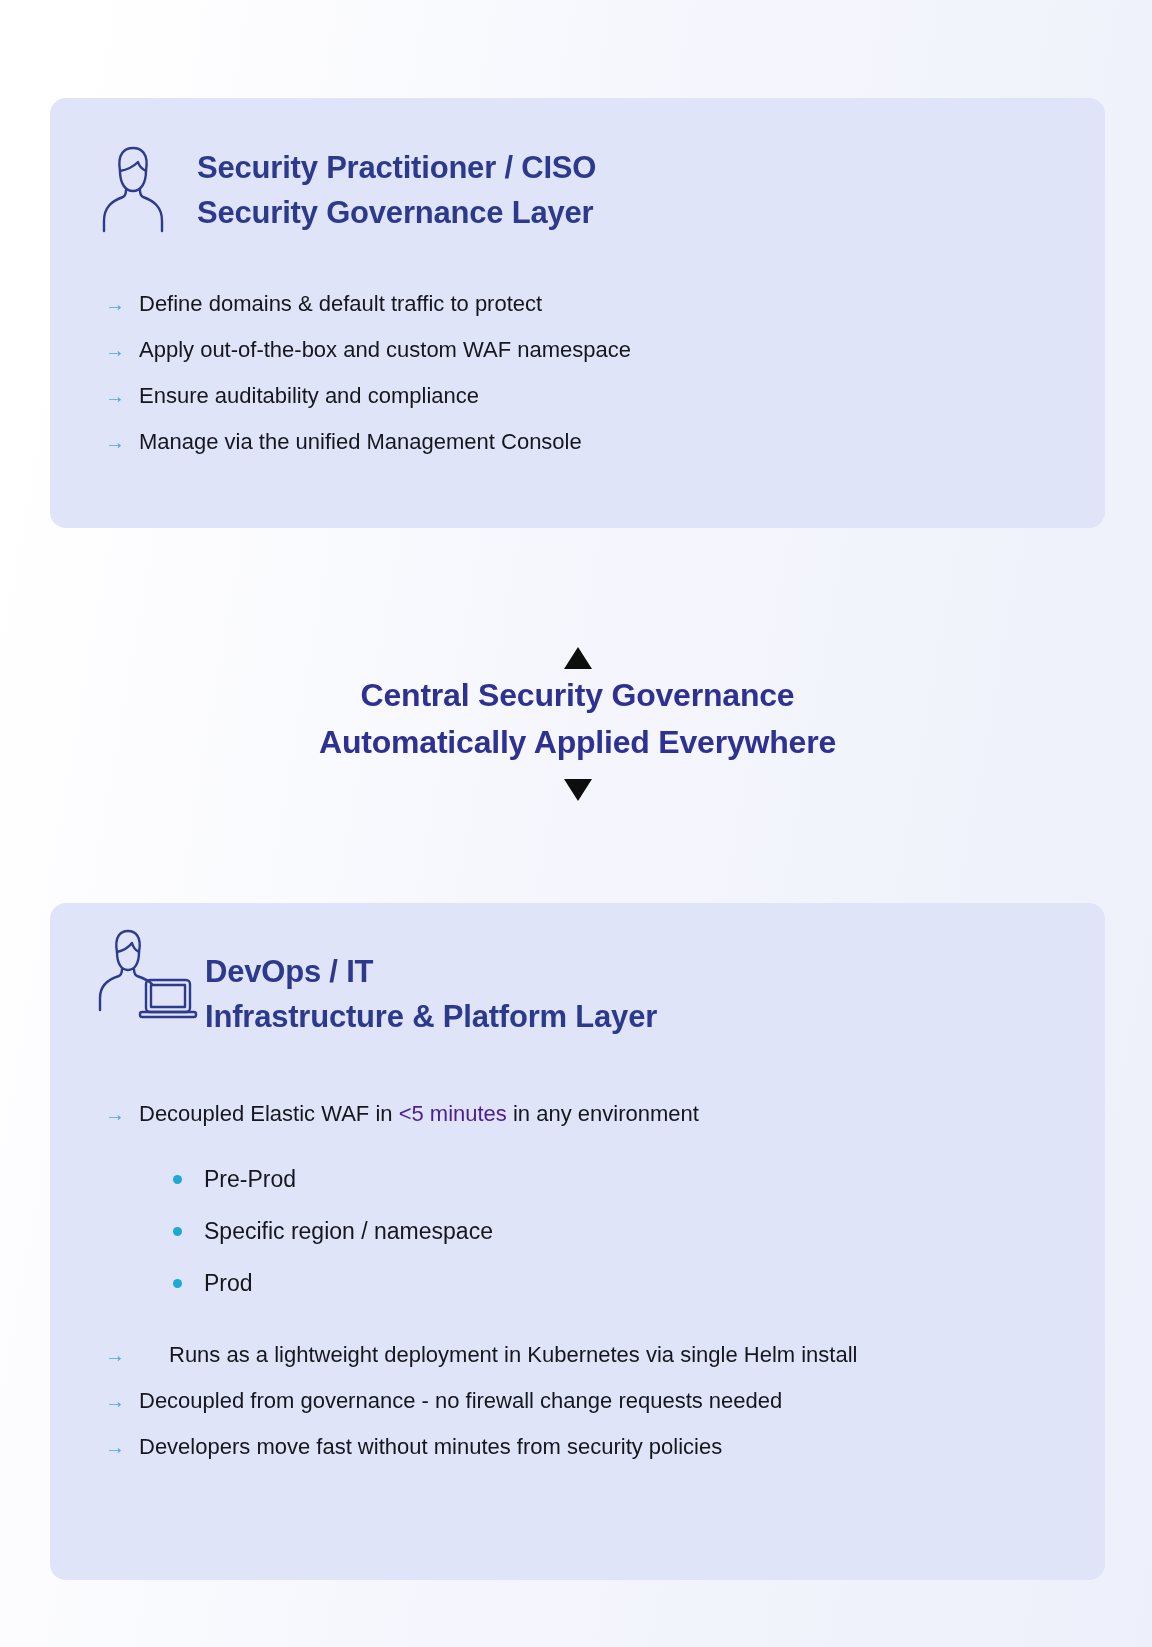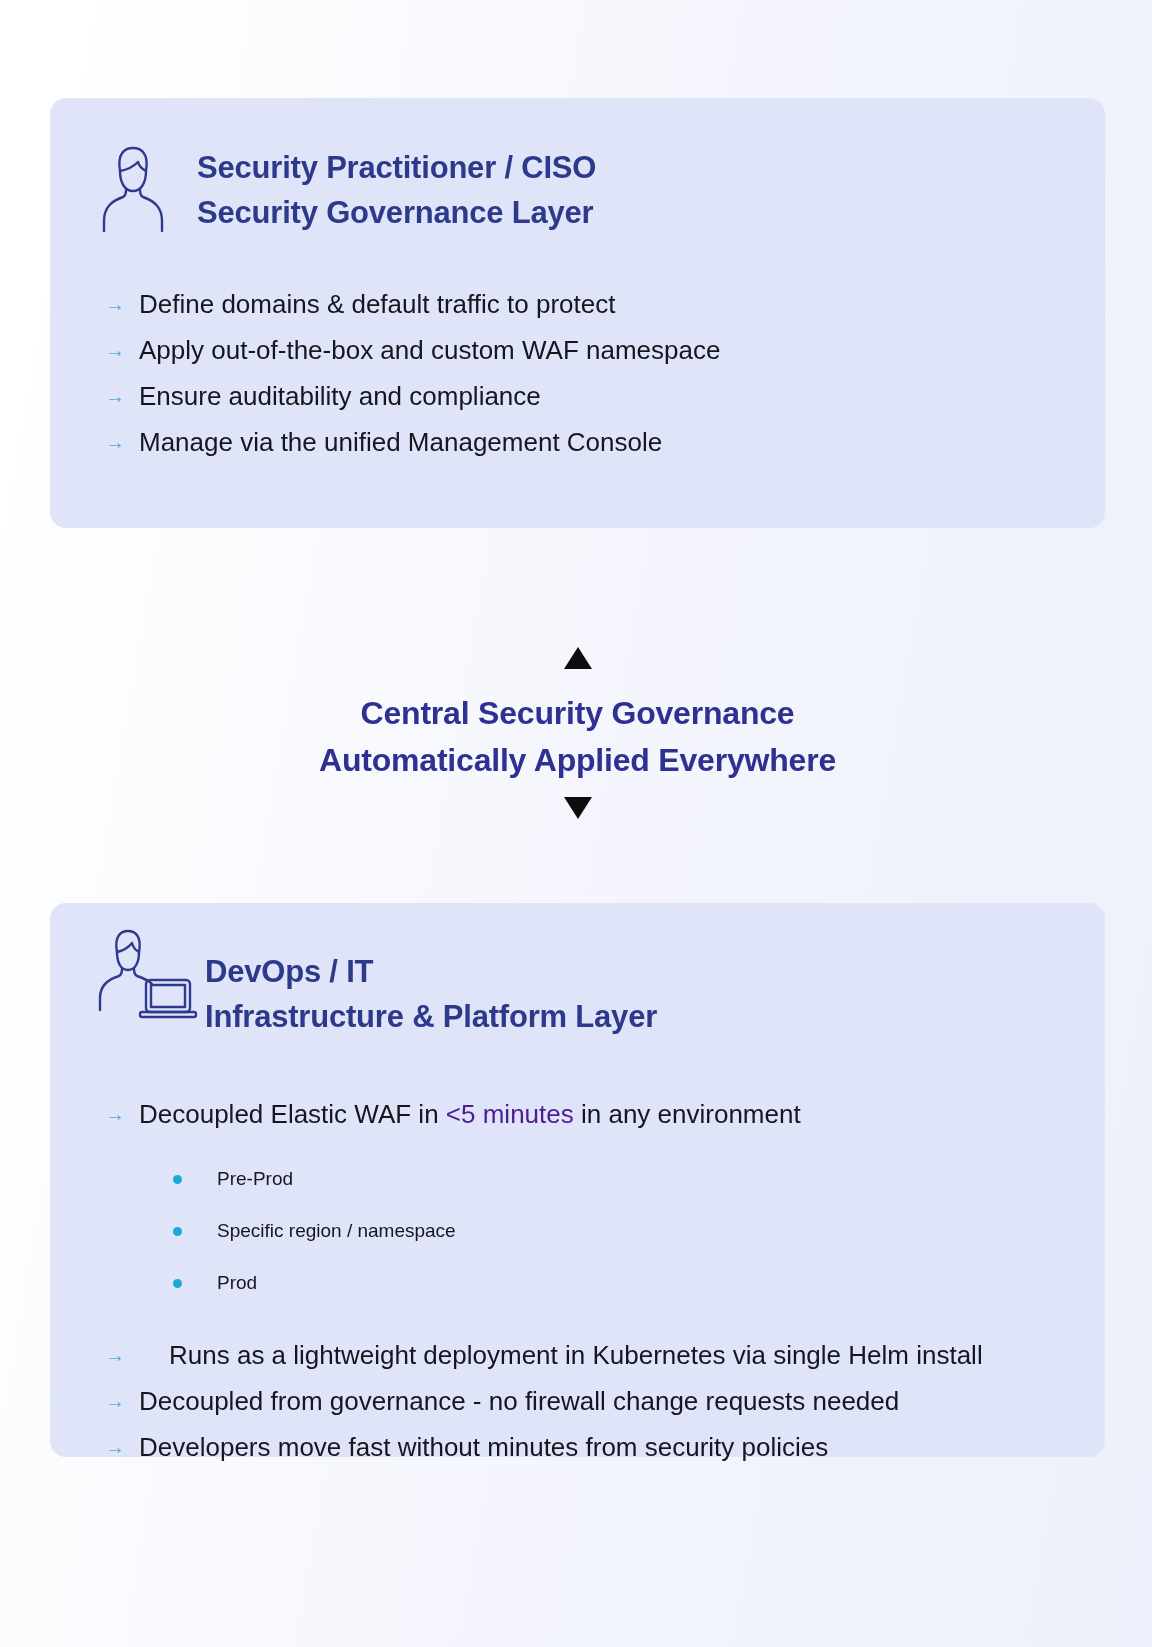--- a/index.html
+++ b/index.html
@@ -8,57 +8,57 @@
     font-family:"Liberation Sans","DejaVu Sans",sans-serif;
     background:linear-gradient(100deg,#ffffff 6%,#f5f6fd 50%,#edf0fa 100%);
     position:relative;
     color:#16161e;
   }
   .card {
     position:absolute; left:50px; width:1055px;
     background:#dfe4f8; border-radius:16px;
   }
   #card-governance { top:98px;  height:430px; }
-  #card-devops     { top:903px; height:554px;padding-left:28px; }
+  #card-devops     { top:903px; height:677px;padding-left:28px; }
 
   .avatar { position:absolute; }
   #card-governance .avatar { left:50px; top:45px; }
   #card-devops .avatar     { left:42px; top:25px; }
   .avatar svg { display:block; stroke:#2e3a8c; fill:none; stroke-width:2.4;
                 stroke-linecap:round; stroke-linejoin:round; }
 
   .card-title { position:absolute; font-size:31px; line-height:45px;
                 font-weight:600; color:#2d3a8c; letter-spacing:-0.2px; }
   #card-governance .card-title { left:147px; top:47px; }
   #card-devops .card-title     { left:155px; top:46px; }
 
   .bullets { position:absolute; left:55px; right:40px; list-style:none; }
   #card-governance .bullets { top:183px; }
   #card-devops .bullets     { top:188px; }
 
   .bullet { display:flex; align-items:flex-start; }
   .bullet .marker {
     flex:none; width:34px; color:#4da7dc; font-size:20px; line-height:46px;
   }
-  .bullet .btext { font-size:26px; line-height:46px; color:#16161e; }
+  .bullet .btext { font-size:22px; line-height:46px; color:#16161e; }
   .bullet .btext .hl { color:#4c1d95; }
   #card-devops .bullet .btext.wrap { max-width:820px;margin-left:30px; }
 
   .sub-bullets { list-style:none; margin:16px 0 23px 0; }
   .sub-bullet { display:flex; align-items:center; height:52px; padding-left:68px; }
   .sub-bullet .dot { flex:none; width:9px; height:9px; border-radius:50%;
                      background:#1ca9d2; margin-right:22px; }
-  .sub-bullet .stext { font-size:19px; color:#16161e;margin-left:13px; }
+  .sub-bullet .stext { font-size:23px; color:#16161e; }
 
   .connector { position:absolute; top:647px; left:50px; width:1055px; text-align:center; }
   .tri { width:0; height:0; margin:0 auto;
          border-left:14px solid transparent; border-right:14px solid transparent; }
   .tri-up   { border-bottom:22px solid #0d0d0d; }
   .tri-down { border-top:22px solid #0d0d0d; margin-top:13px; }
-  .connector-text { margin-top:21px; font-size:32px; line-height:47px;
+  .connector-text { margin-top:3px; font-size:32px; line-height:47px;
                     font-weight:600; color:#2e3192; letter-spacing:-0.2px; }
 </style>
 </head>
 <body>
 
 <section class="card" id="card-governance">
   <div class="avatar">
     <svg width="66" height="90" viewBox="0 0 66 90">
       <path d="M20 28 C20 40 25 48 33 48 C41 48 46 40 46 28"></path>
       <path d="M20 28 C17 10 25 5 33 5 C41 5 49 10 46 28 C42 26 39 23 38 19 C33 24 26 27 20 28"></path>

